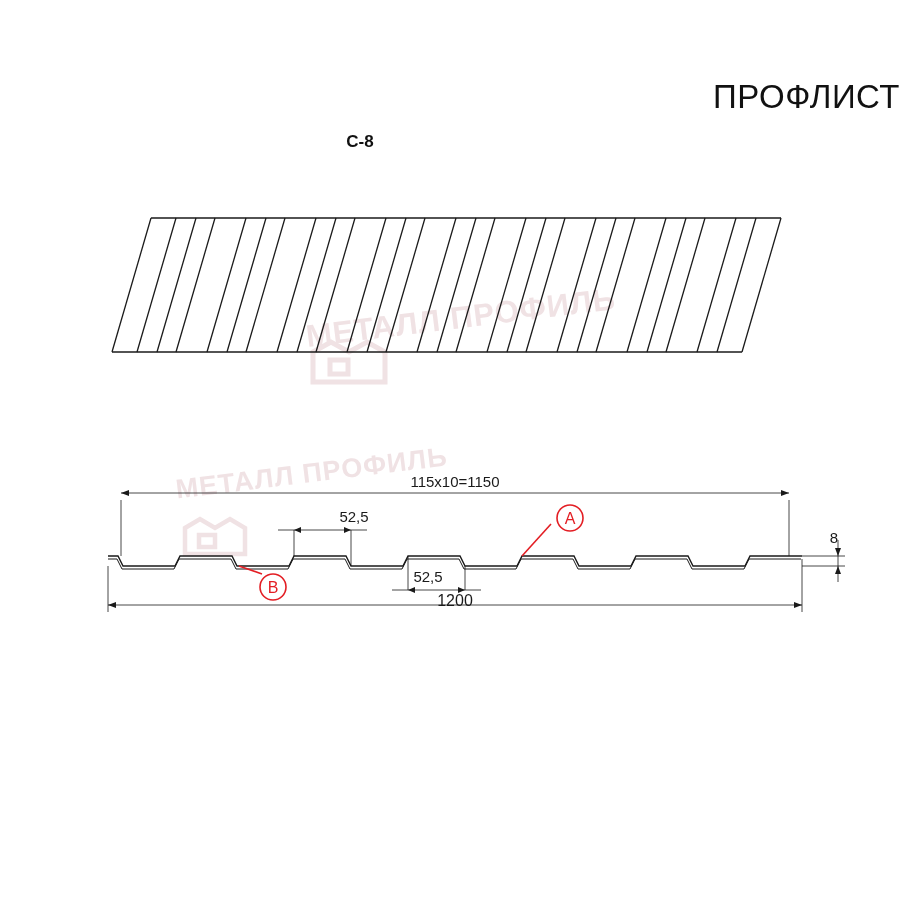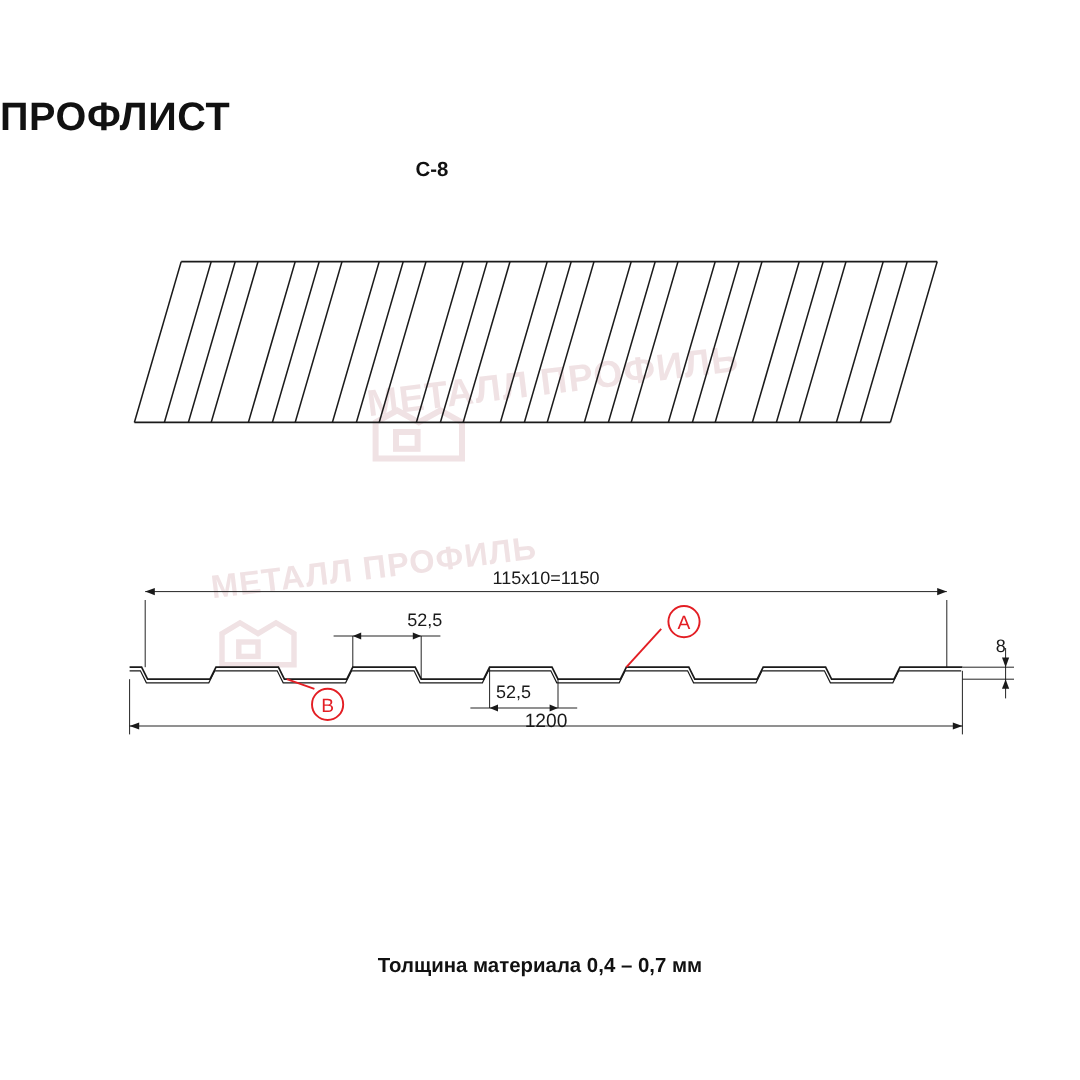--- a/index.html
+++ b/index.html
@@ -19,23 +19,23 @@
     position: absolute;
     inset: 0;
     width: 900px;
     height: 900px;
   }
   .title {
     position: absolute;
     top: 78px;
     left: 0;
     width: 900px;
-    text-align: left;
+    text-align: right;
     font-size: 33px;
-    font-weight: bold;
+    font-weight: normal;
     letter-spacing: 0.5px;
     color: #111111;
   }
   .subtitle {
     position: absolute;
     top: 132px;
     left: 0;
     width: 720px;
     text-align: center;
     font-size: 17px;
@@ -206,15 +206,14 @@
     </g>
 
     <g>
       <path d="M239 566 L262 574" stroke="#e31e24" stroke-width="1.6" fill="none"></path>
       <circle cx="273" cy="587" r="13" stroke="#e31e24" stroke-width="1.6" fill="none"></circle>
       <text x="273" y="593" font-family="Liberation Sans, sans-serif" font-size="16" fill="#e31e24" text-anchor="middle">B</text>
     </g>
 
   </svg>
 
-  <div class="footnote">Толщина материала 0,4 – 0,7 мм</div>
 
 </div>
 
 </body></html>

